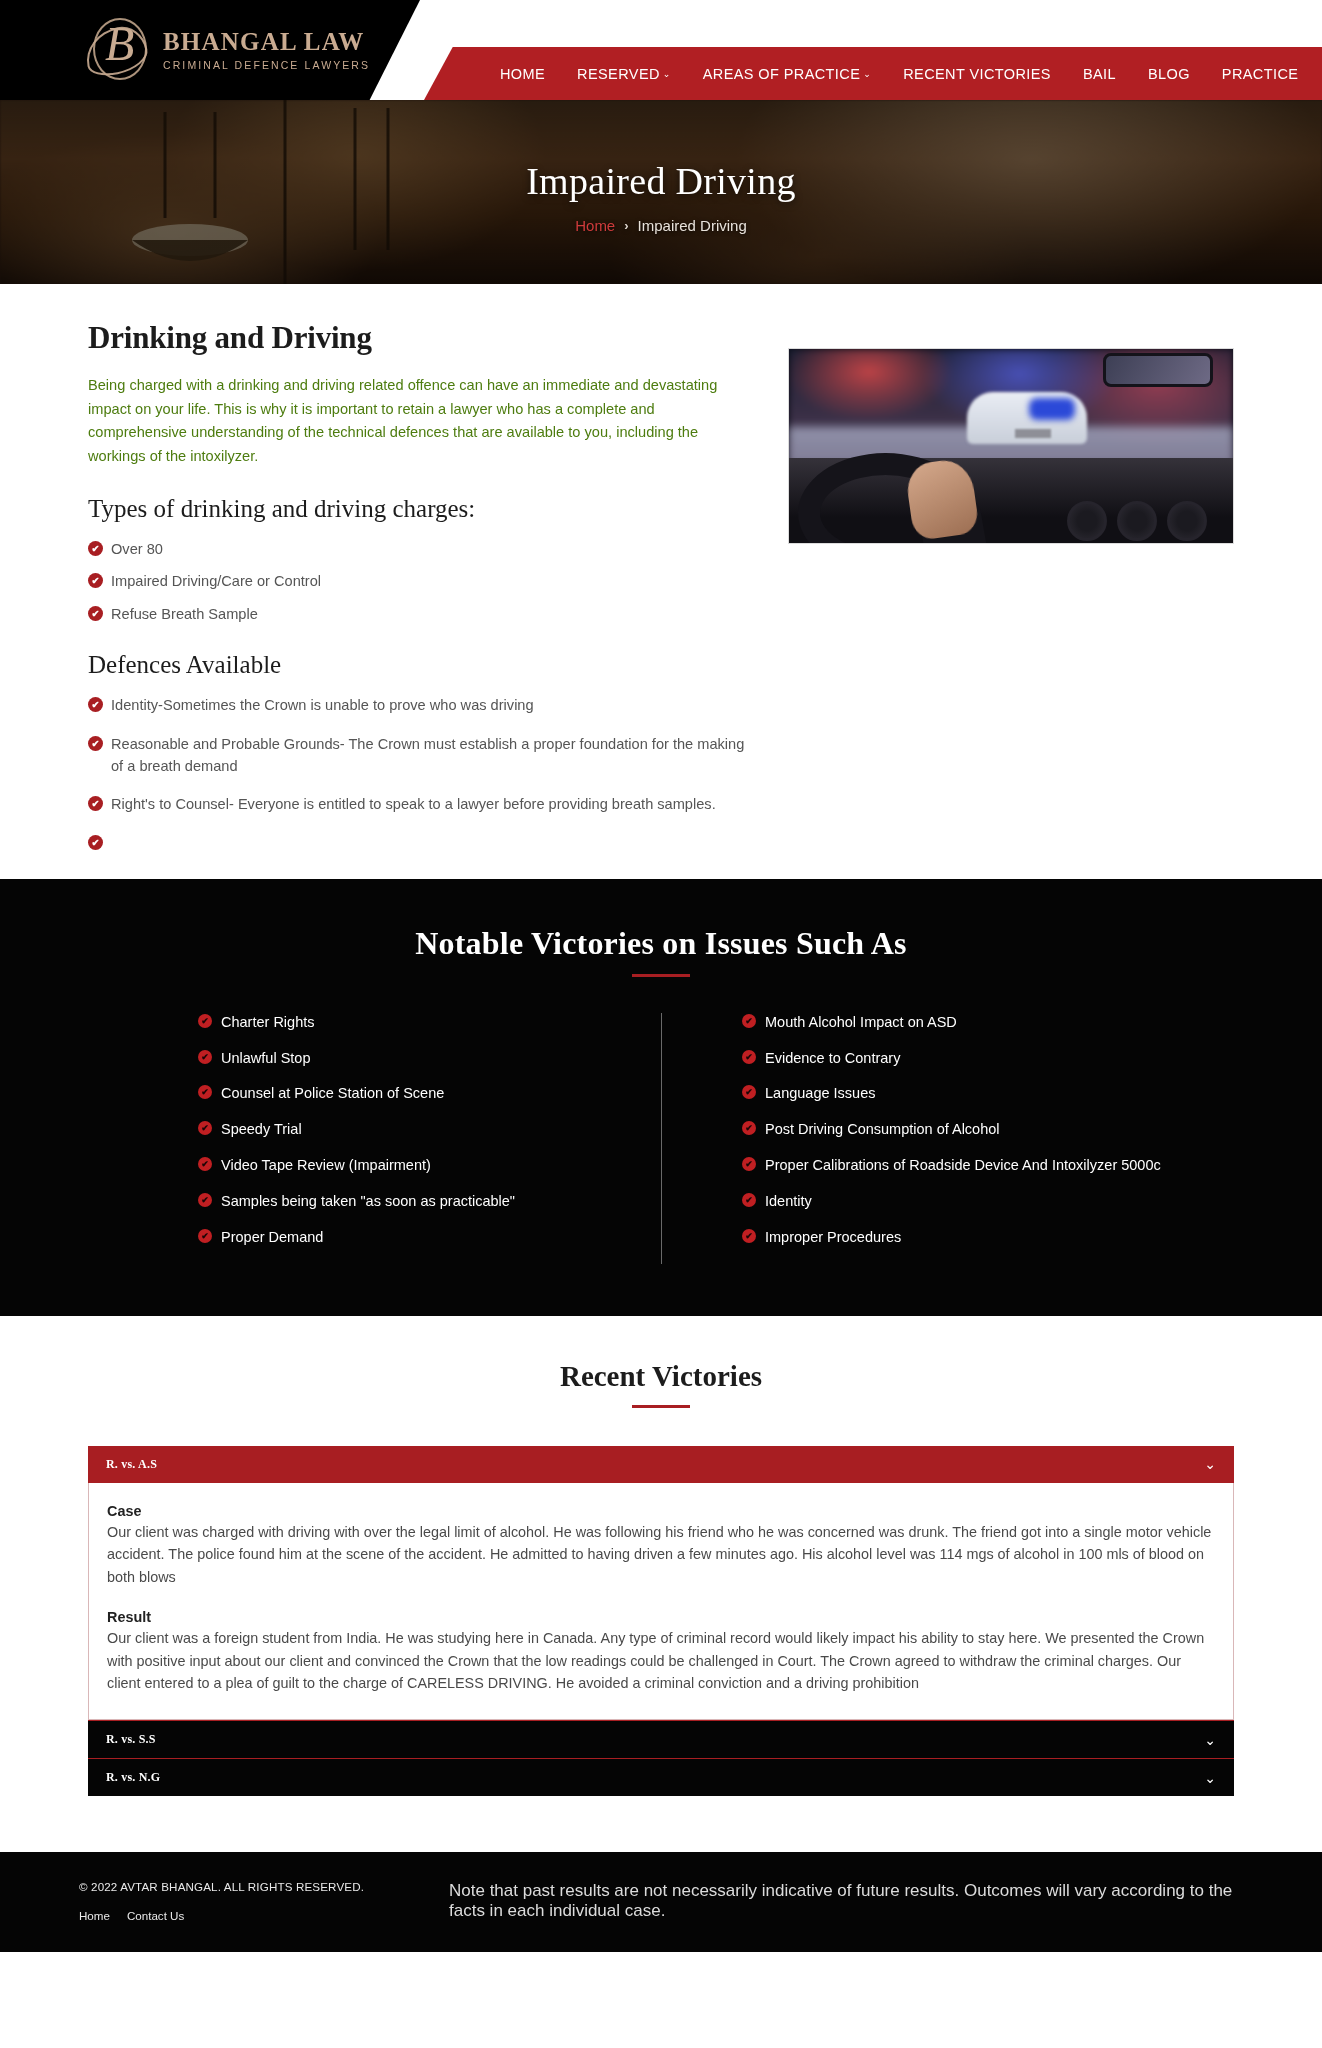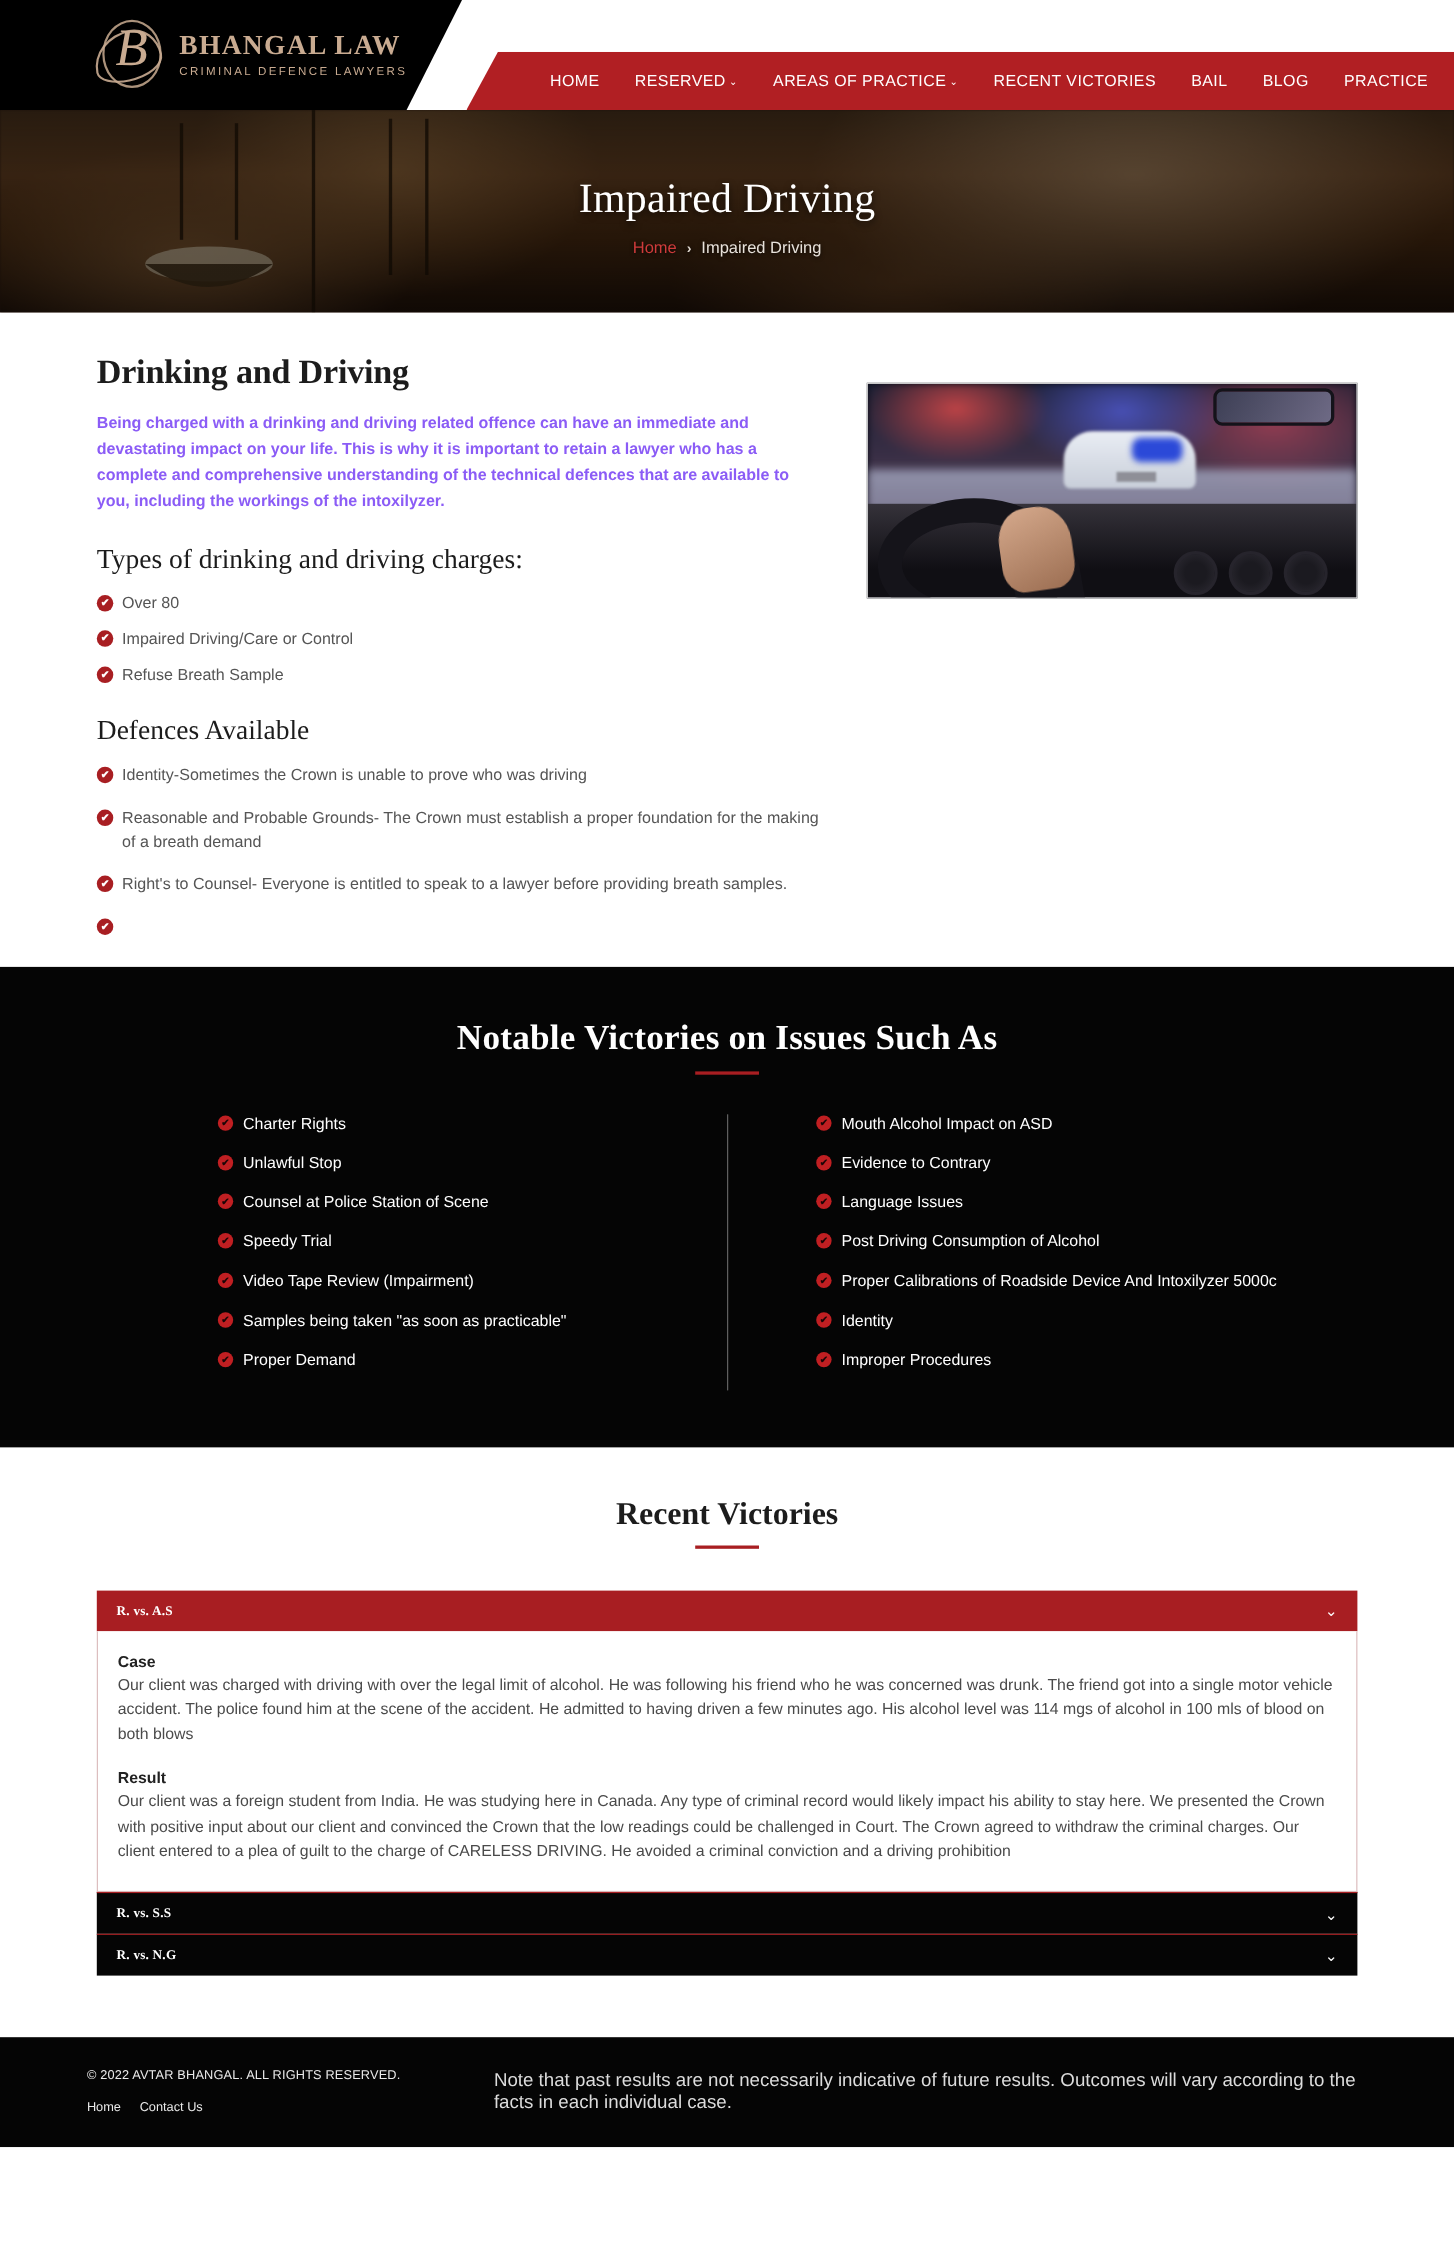--- a/index.html
+++ b/index.html
@@ -192,22 +192,21 @@
   h2.sub-head {
     font-family: "Liberation Serif", serif;
     font-size: 25px;
     font-weight: normal;
     color: #1c1c1c;
     margin: 26px 0 16px 0;
   }
   p.body-text {
     font-size: 14.6px;
     line-height: 1.62;
-    color: #8b5cf6;
-    font-weight: bold;
+    color: #4d7c0f;
   }
   ul.check-list { list-style: none; }
   ul.check-list li {
     position: relative;
     padding-left: 23px;
     margin-bottom: 11px;
     font-size: 14.6px;
     line-height: 1.48;
     color: #555555;
   }

